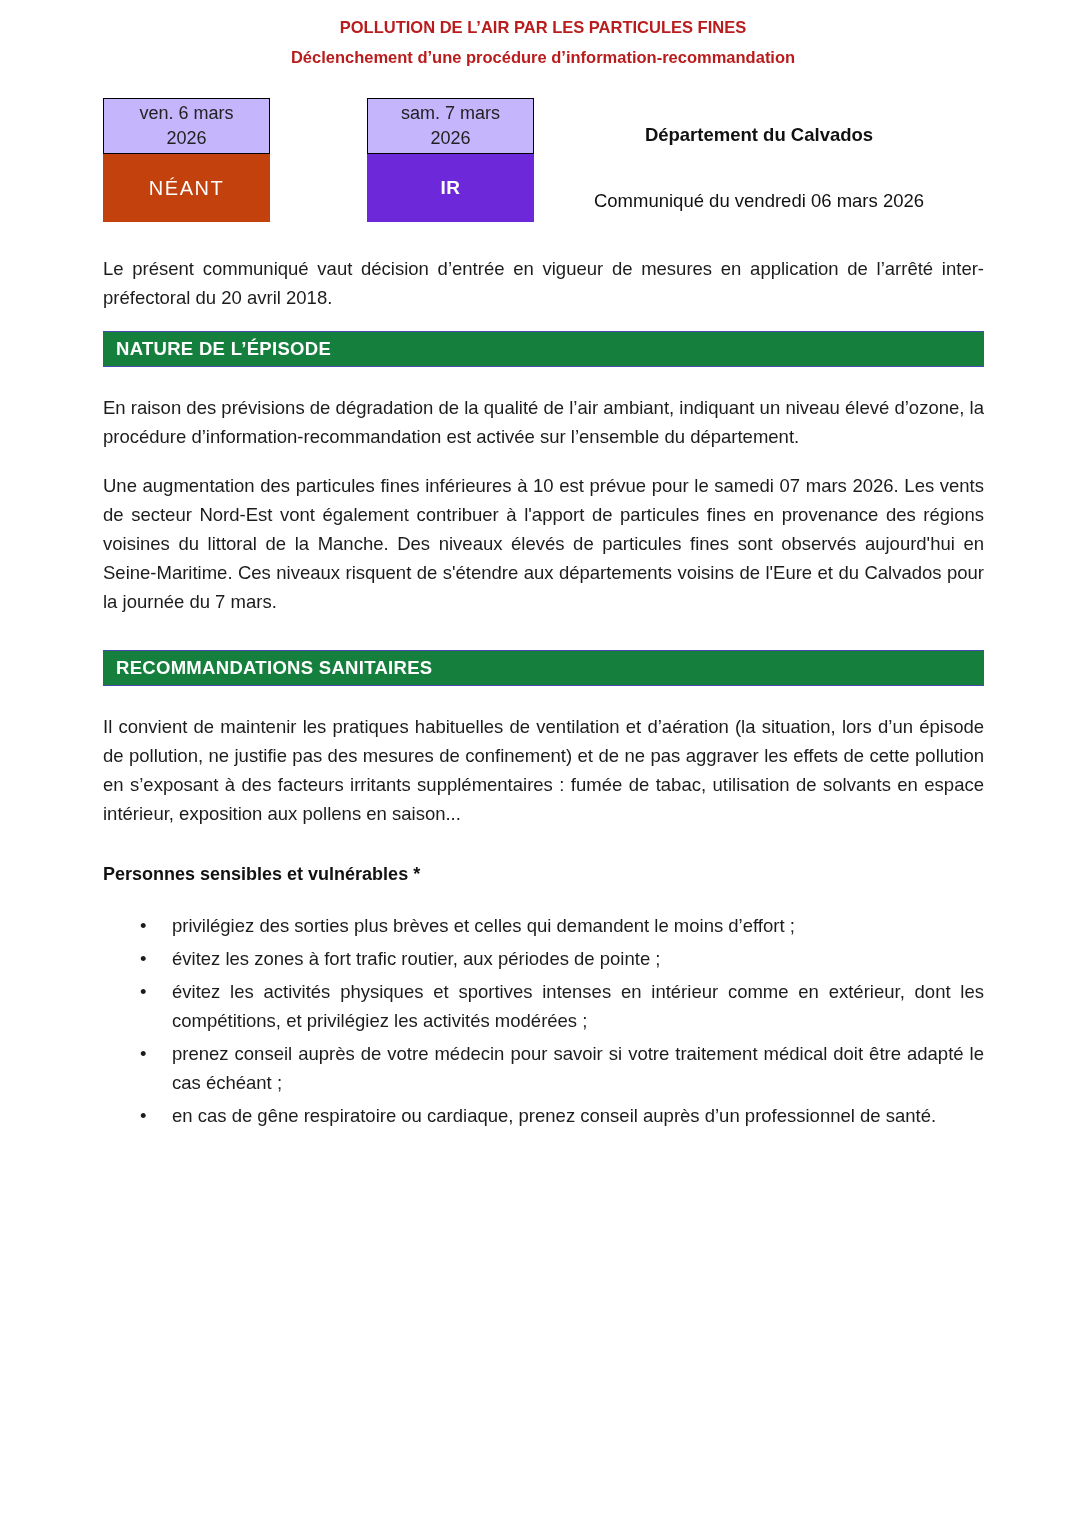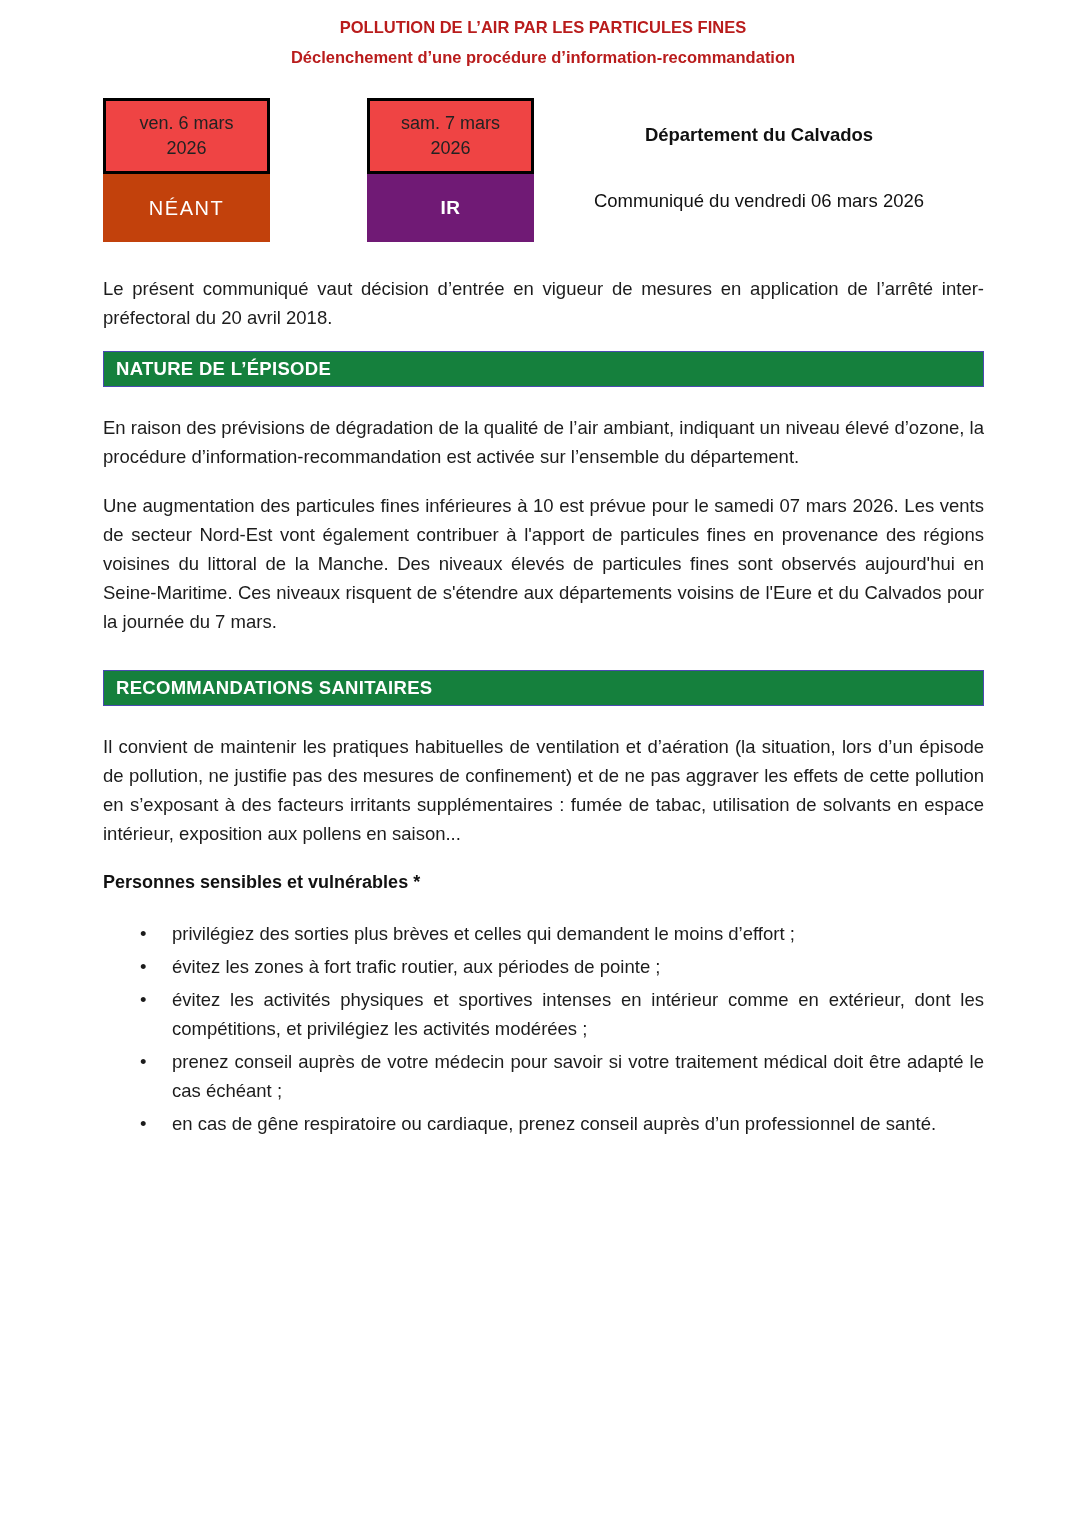--- a/index.html
+++ b/index.html
@@ -16,50 +16,50 @@
   .flag{display:block;margin-bottom:5px;}
   .logo-name{font-weight:bold;font-size:27px;line-height:29px;color:#000;letter-spacing:.4px;}
   .motto{margin-top:7px;font-family:"DejaVu Serif","Liberation Serif",serif;font-style:italic;font-size:15px;line-height:21px;color:#111;}
   
   .title-block{margin-top:12px;text-align:center;font-weight:bold;font-size:16.5px;line-height:30px;color:#b91c1c;}
   
   .status-row{margin:26px 102px 0 103px;display:flex;align-items:flex-start;}
   .status-box{width:167px;flex:none;}
   .status-box + .status-box{margin-left:57px;padding-left:40px;}
   .status-box .date-cell{
-    box-sizing:border-box;height:76px;border:3px solid #000000;
+    box-sizing:border-box;height:56px;border:1px solid #000000;
     display:flex;flex-direction:column;align-items:center;justify-content:center;
-    font-size:18px;line-height:25px;color:#222;background:#ef4444;
+    font-size:18px;line-height:25px;color:#222;background:#c4b5fd;
   }
   .status-box .level-cell{
     height:68px;display:flex;align-items:center;justify-content:center;
     color:#fff;
   }
   .level-green{background:#c2410c;}
-  .level-orange{background:#701a75;}
+  .level-orange{background:#6d28d9;}
   .label-neant{font-size:20px;letter-spacing:1.5px;font-weight:400;}
   .label-ir{font-size:19px;font-weight:bold;letter-spacing:.5px;}
   .info-col{flex:1;display:flex;flex-direction:column;align-items:center;padding-top:26px;gap:11px;}
   .info-dept{font-weight:bold;font-size:18.5px;color:#111;}
   .info-comm{font-weight:normal;font-size:18.5px;color:#111;margin-top:33px;}
   
   .content{margin:0 102px 0 103px;}
   .para{font-size:18.5px;line-height:29px;text-align:justify;color:#1c1c1c;}
   .intro{margin-top:32px;}
   .section-header{
     box-sizing:border-box;margin-top:16px;height:36px;
     background:#15803d;border:1px solid #4a4ab0;
     color:#fff;font-weight:bold;font-size:18.5px;letter-spacing:.3px;
     display:flex;align-items:center;padding:0 12px;
   }
   .sh1{margin-top:16px;}
   .sh2{margin-top:34px;}
   .p-after-header{margin-top:26px;}
   .p-gap{margin-top:20px;}
-  .subheading{margin-top:24px;font-weight:bold;font-size:18px;color:#111;}
+  .subheading{margin-top:36px;font-weight:bold;font-size:18px;color:#111;}
   ul.bullets{margin:26px 0 0 0;padding:0;list-style:none;}
   ul.bullets li{
     position:relative;padding-left:69px;
     font-size:18.5px;line-height:29px;text-align:justify;color:#1c1c1c;
     margin-bottom:4px;
   }
   ul.bullets li::before{
     content:"\2022";position:absolute;left:37px;top:0;
     font-size:18.5px;color:#1c1c1c;
   }

